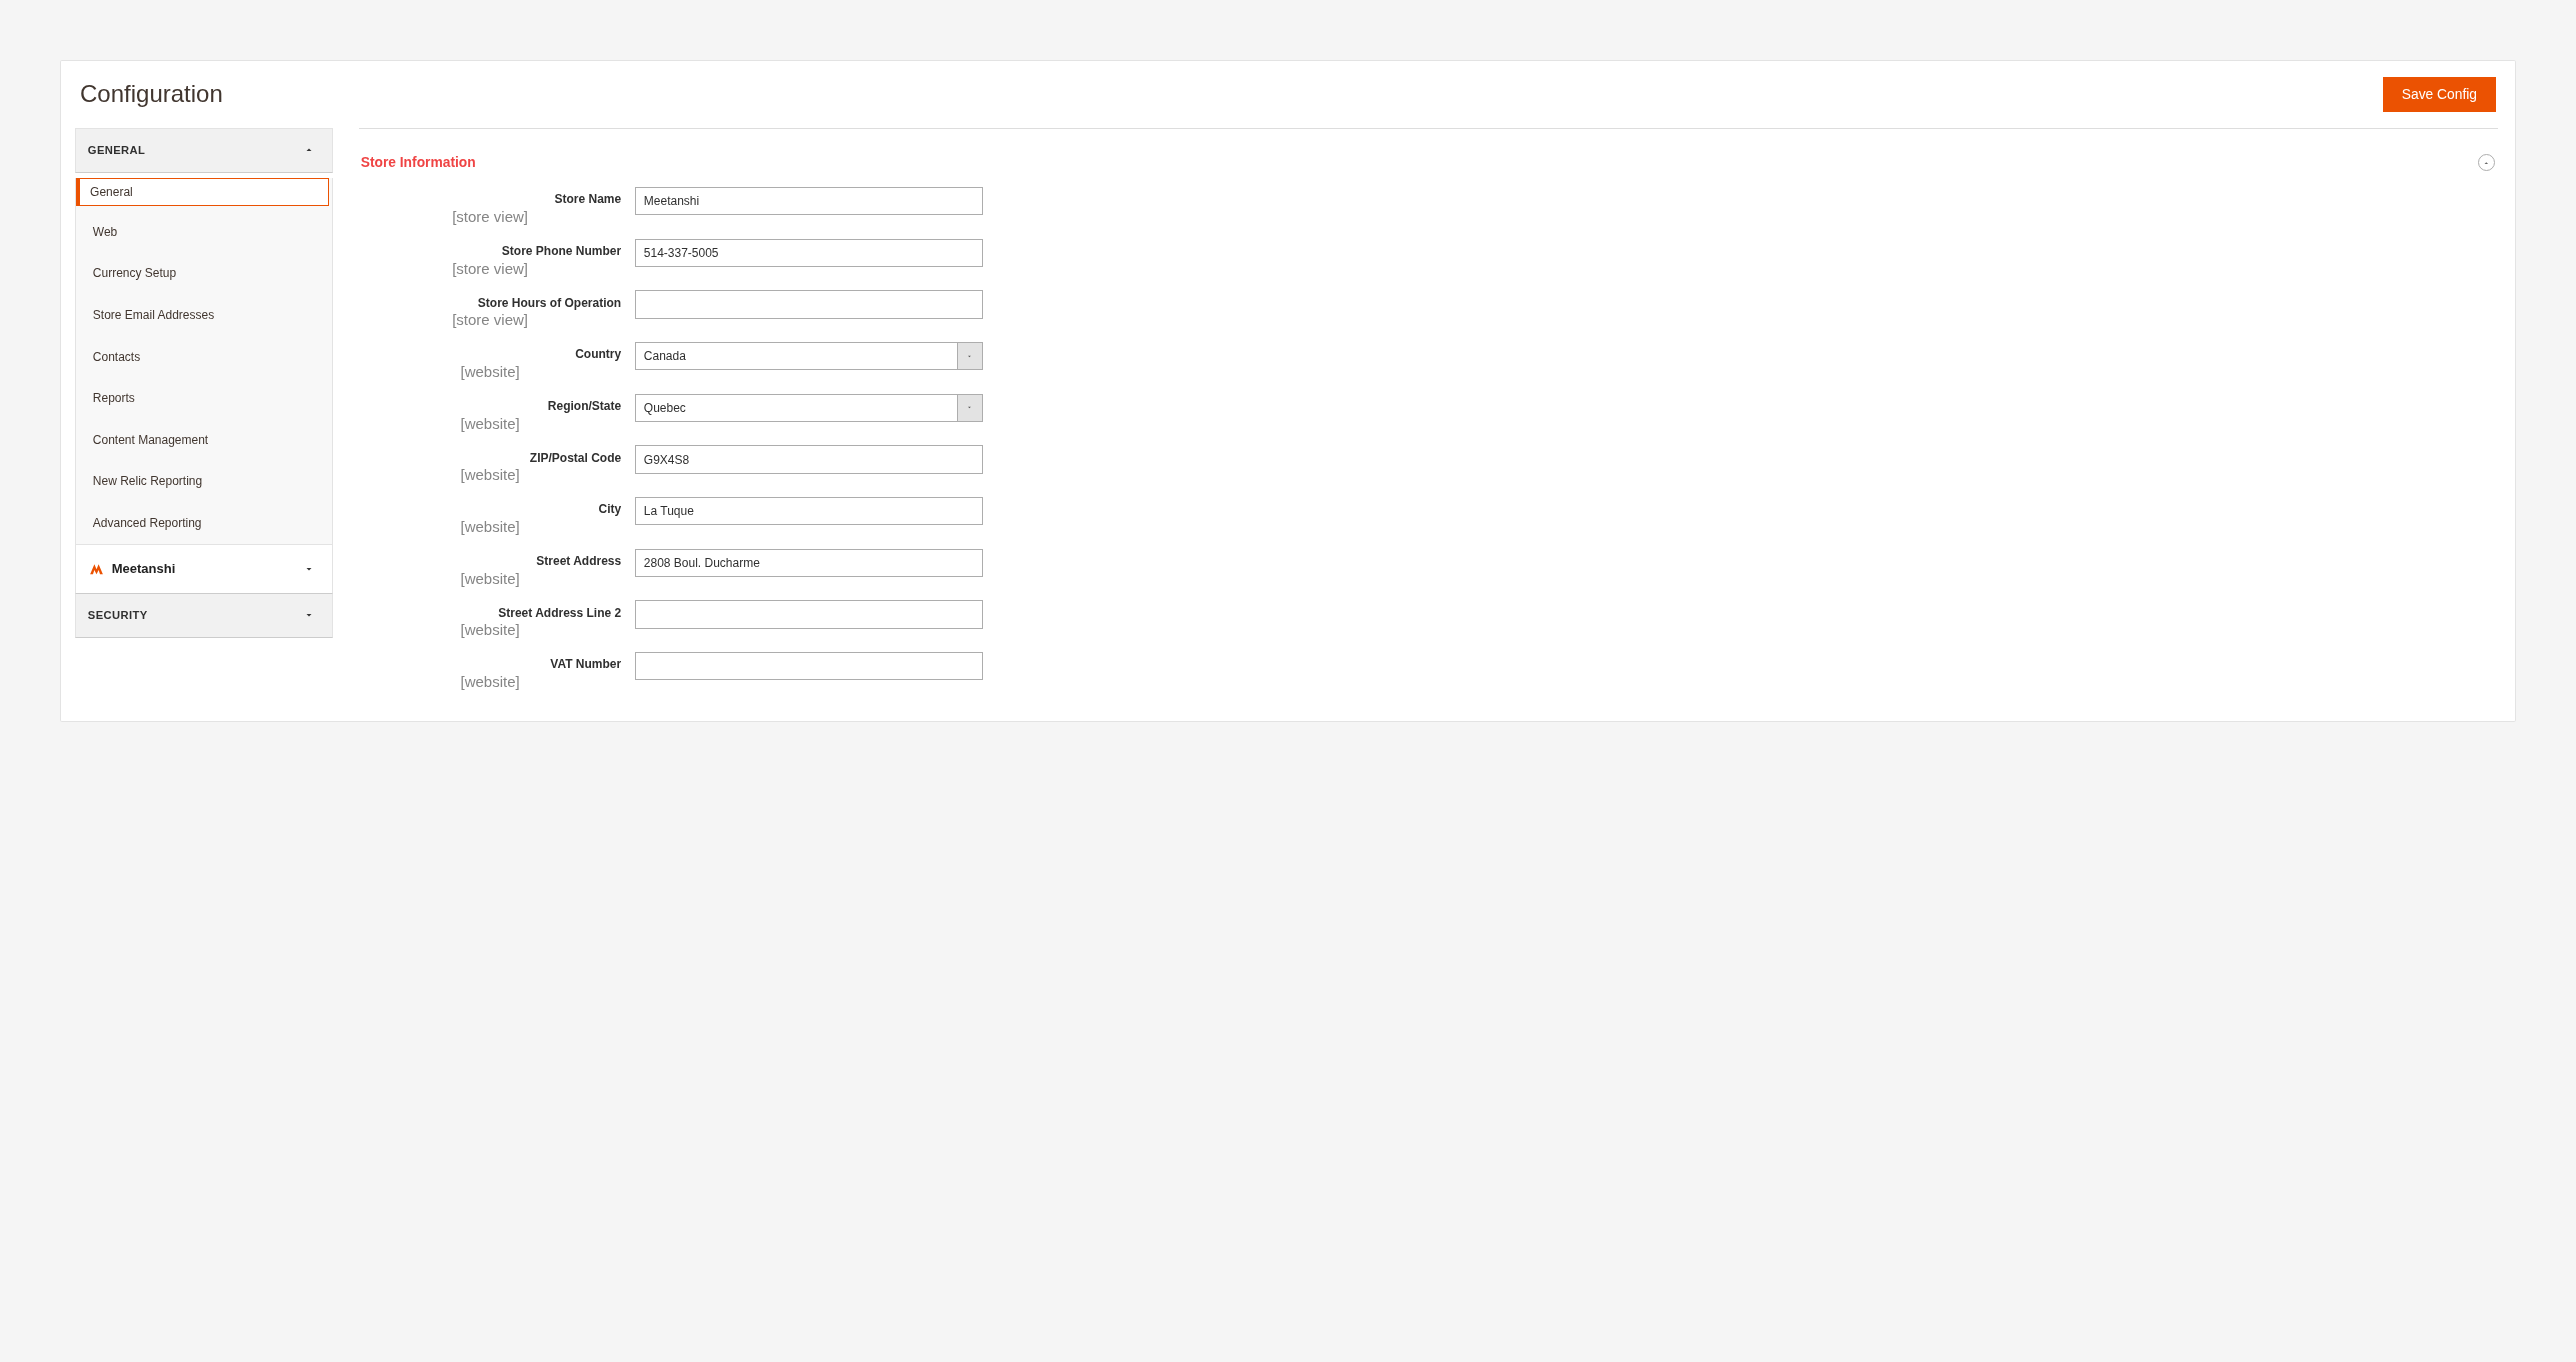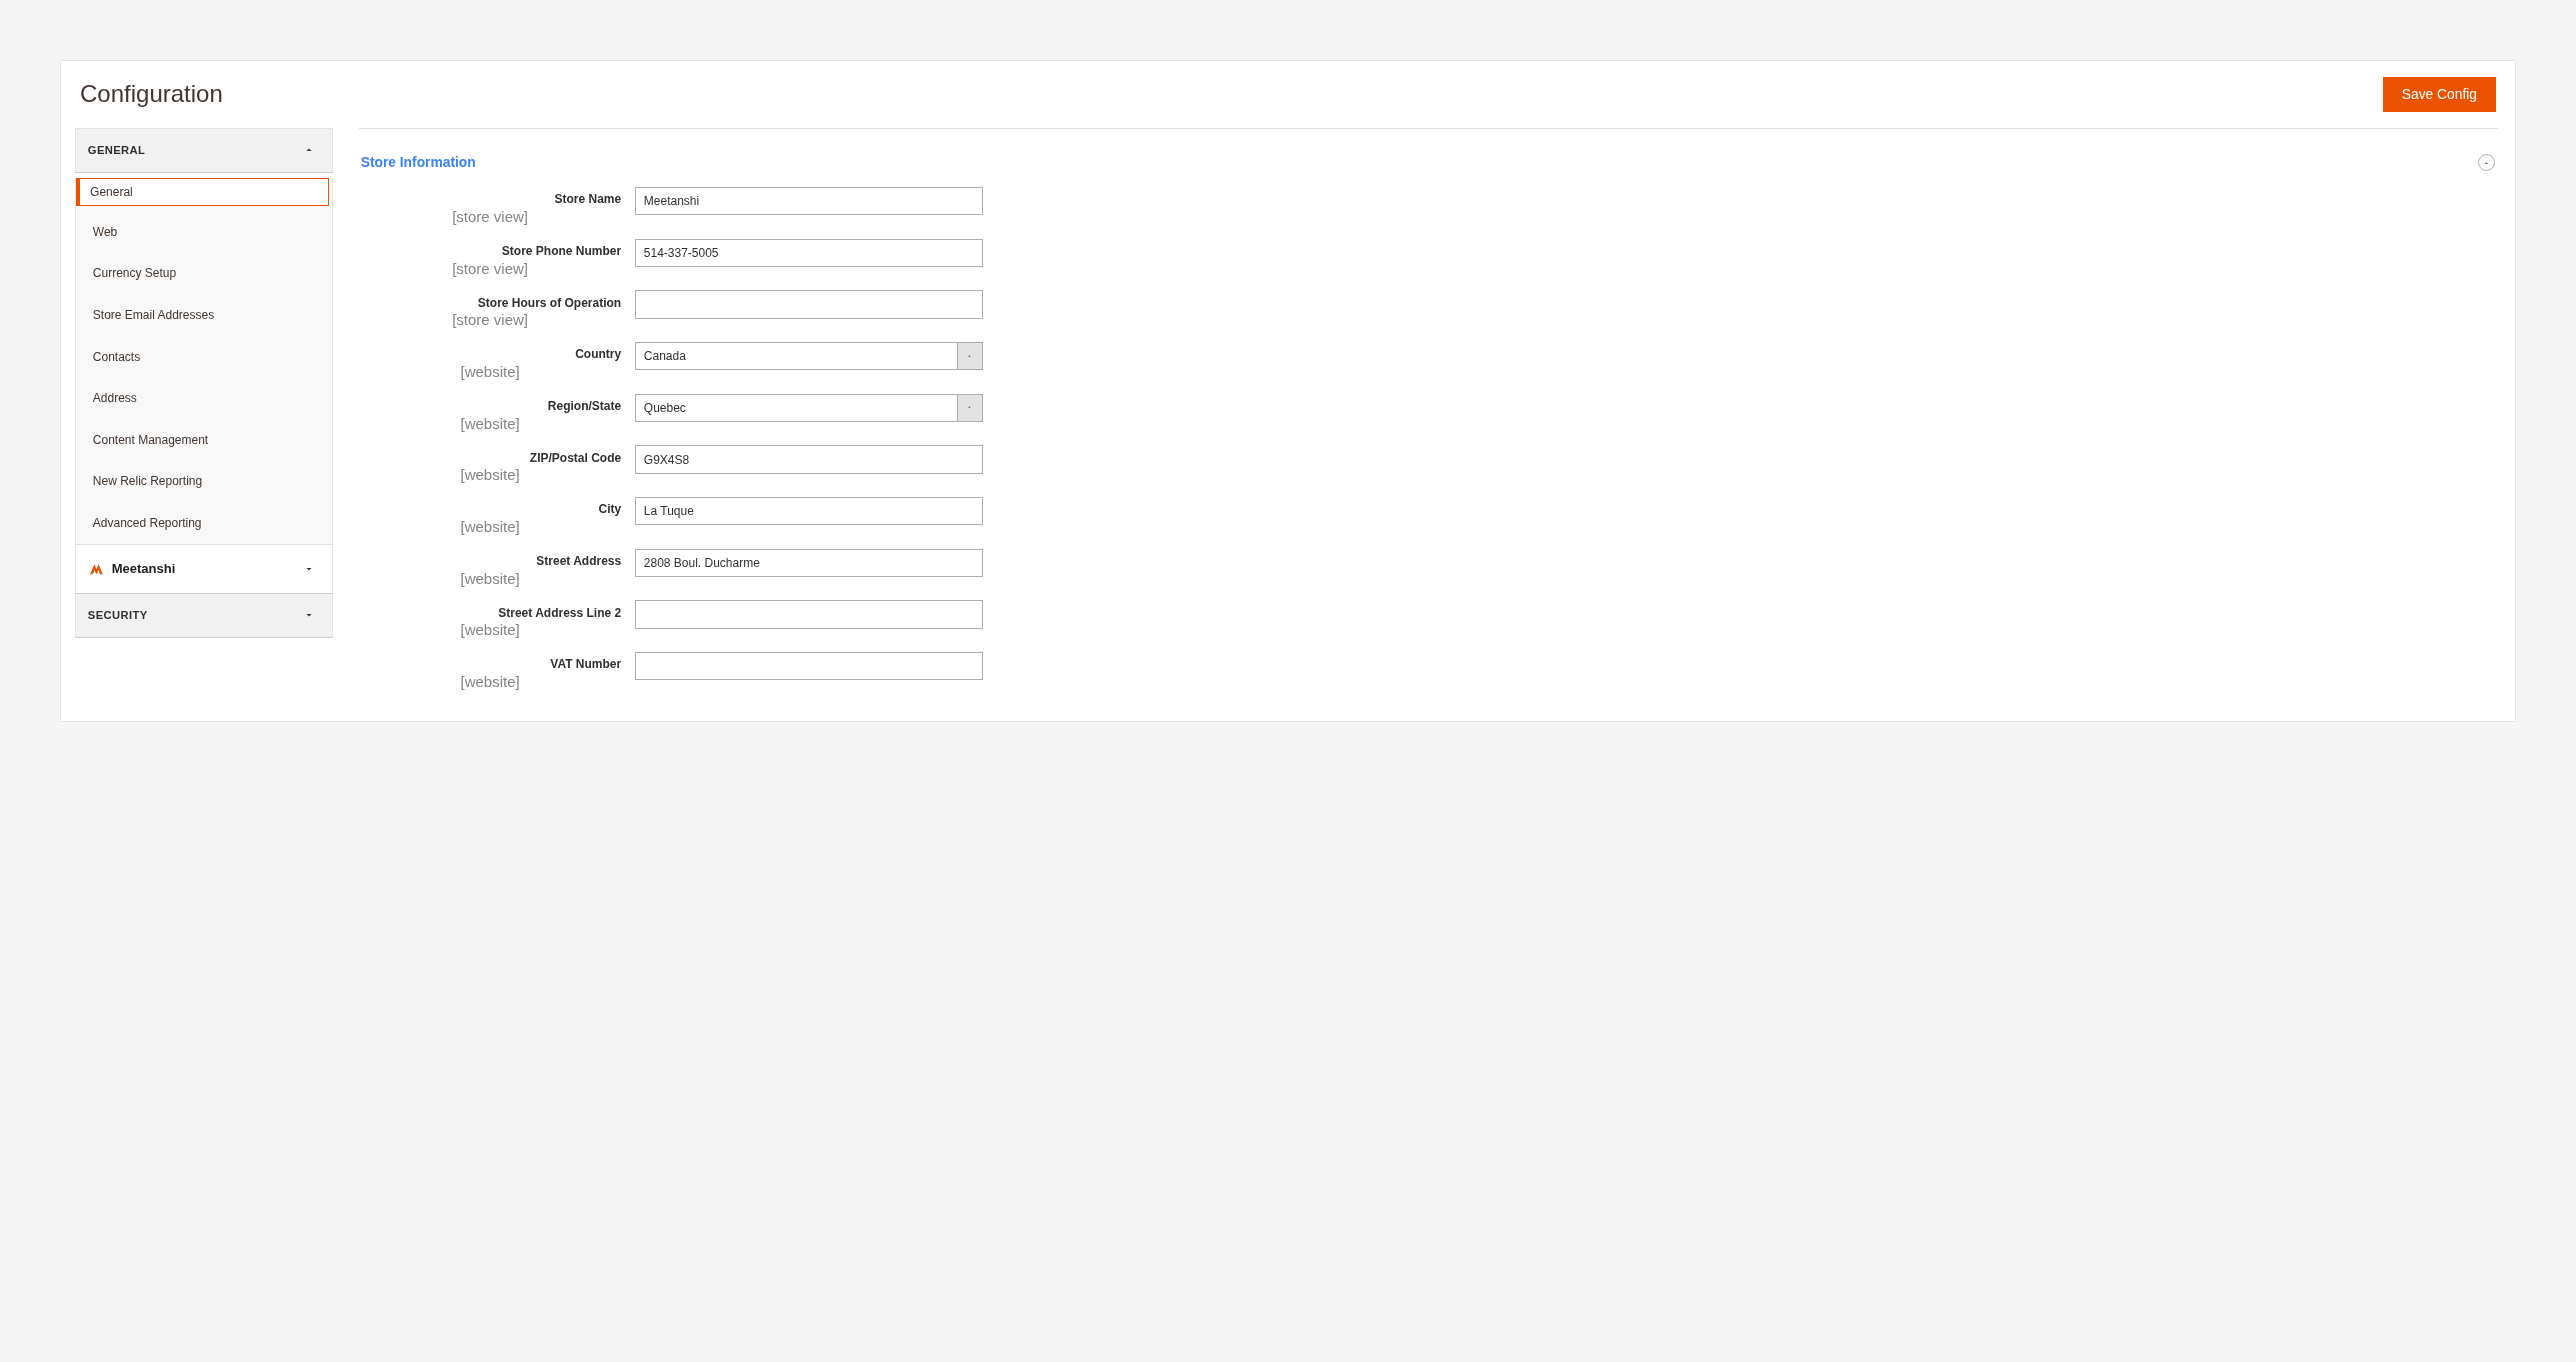--- a/index.html
+++ b/index.html
@@ -104,21 +104,21 @@
     border-top: 0.9px solid #ddd;
     margin-bottom: 20.7px;
   }
   .section-head {
     display:flex; justify-content:space-between; align-items:center;
     padding: 5.2px 3.4px 15.5px 1.7px;
   }
   .section-title {
     font-size: 13.8px;
     font-weight: 700;
-    color: #3b82f6;
+    color: #ef4444;
   }
   .collapse-circle {
     width: 17px; height:17px; border:0.9px solid #adadad; border-radius:50%;
     display:flex; align-items:center; justify-content:center;
     cursor:pointer;
   }
   .collapse-circle svg{ width:8.6px;height:8.6px; fill:#666;}
   .form-rows { max-width: 827px; }
   .form-row {
     display:flex;
@@ -197,21 +197,21 @@
                 <path d="M7 14l5-5 5 5z"></path>
               </svg>
           </span>
         </div>
         <div class="nav-sub">
           <div class="nav-item active">General</div>
           <div class="nav-item">Web</div>
           <div class="nav-item">Currency Setup</div>
           <div class="nav-item">Store Email Addresses</div>
           <div class="nav-item">Contacts</div>
-          <div class="nav-item">Address</div>
+          <div class="nav-item">Reports</div>
           <div class="nav-item">Content Management</div>
           <div class="nav-item">New Relic Reporting</div>
           <div class="nav-item">Advanced Reporting</div>
         </div>
 
         <div class="nav-group-head collapsed">
           <span class="brand-row">
             <span class="brand-icon">
               <svg viewBox="0 0 24 24">
                   <path fill="#eb5202" d="M3 20 L9 6 L12 13 L15 6 L21 20 L17 20 L15 14 L12 20 L9 14 L7 20 Z"></path>

